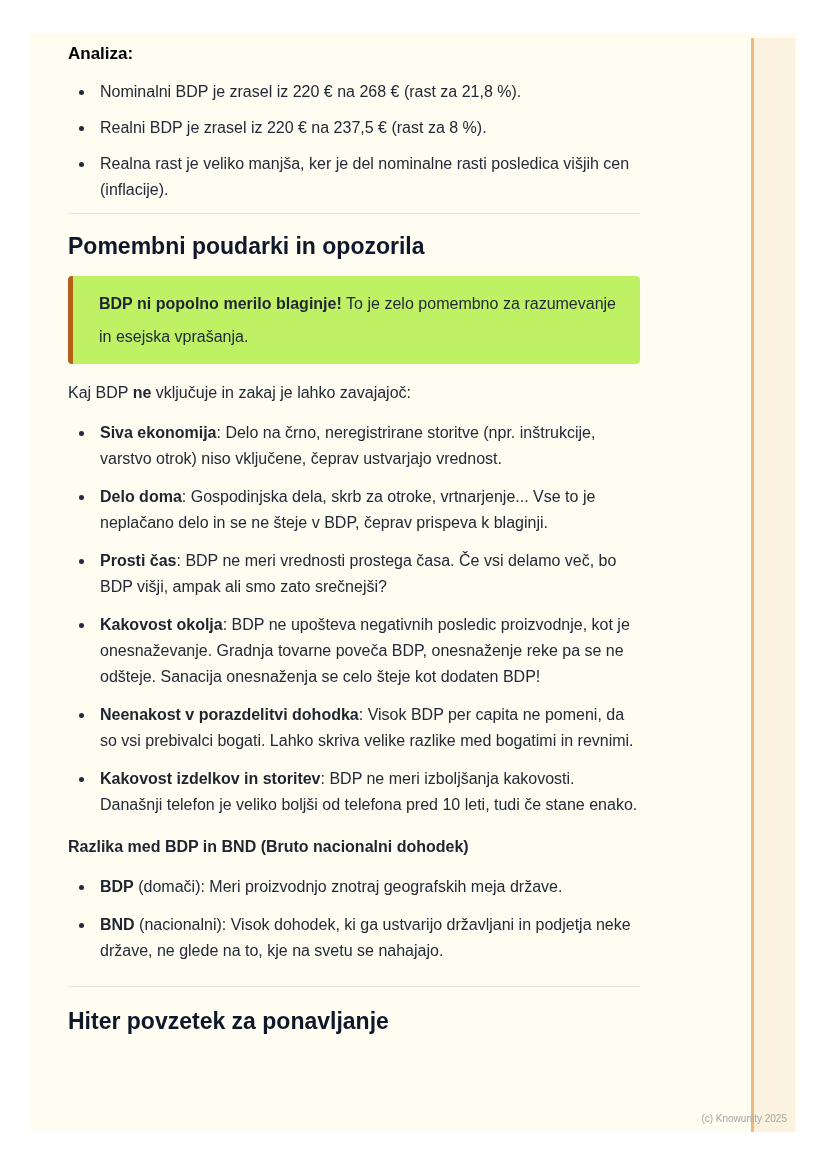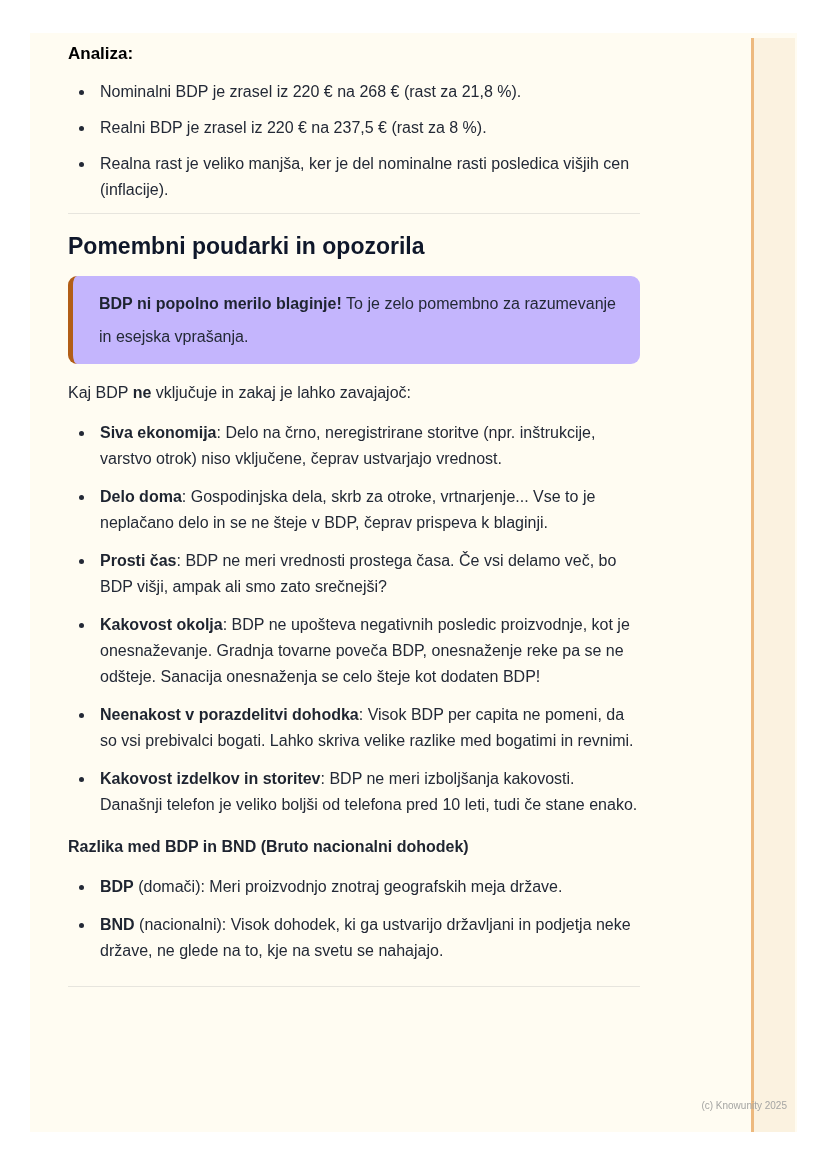--- a/index.html
+++ b/index.html
@@ -65,23 +65,23 @@
   }
   h2.orange-heading {
     margin-top: 18px;
     font-size: 23px;
     line-height: 28px;
     font-weight: bold;
     color: #0f172a;
   }
   .callout {
     margin-top: 16px;
-    background: #c4b5fd;
+    background: #bef264;
     border-left: 5px solid #b25e17;
-    border-radius: 9px;
+    border-radius: 4px;
     padding: 11px 24px 11px 26px;
     font-size: 16px;
     line-height: 33px;
     text-align: justify;
   }
   .para {
     margin-top: 16px;
     font-size: 16px;
     line-height: 26px;
   }
@@ -94,21 +94,21 @@
     padding-left: 23px;
   }
   ul.sub-bullets > li {
     font-size: 16px;
     line-height: 26px;
     padding-left: 4px;
   }
   .watermark {
     position: absolute;
     right: 10px;
-    bottom: 21px;
+    bottom: 8px;
     font-size: 10px;
     color: #a5a5a3;
     z-index: 2;
   }
 </style>
 </head>
 <body>
 
 <div class="canvas">
   <div class="page">
@@ -150,16 +150,17 @@
 
       <ul class="bullets">
         <li><span class="b">BDP</span><span> (domači): Meri proizvodnjo znotraj geografskih meja države.</span></li>
         <li>
           <span class="b">BND</span><span> (nacionalni): Visok dohodek, ki ga ustvarijo državljani in podjetja neke države, ne glede na to, kje na svetu se nahajajo.</span>
         </li>
       </ul>
 
       <hr class="divider" style="margin-top:22px;">
 
+      <h2 class="orange-heading" style="margin-top:20px;">Hiter povzetek za ponavljanje</h2>
 
     </div>
   </div>
 </div>
 
 </body></html>

